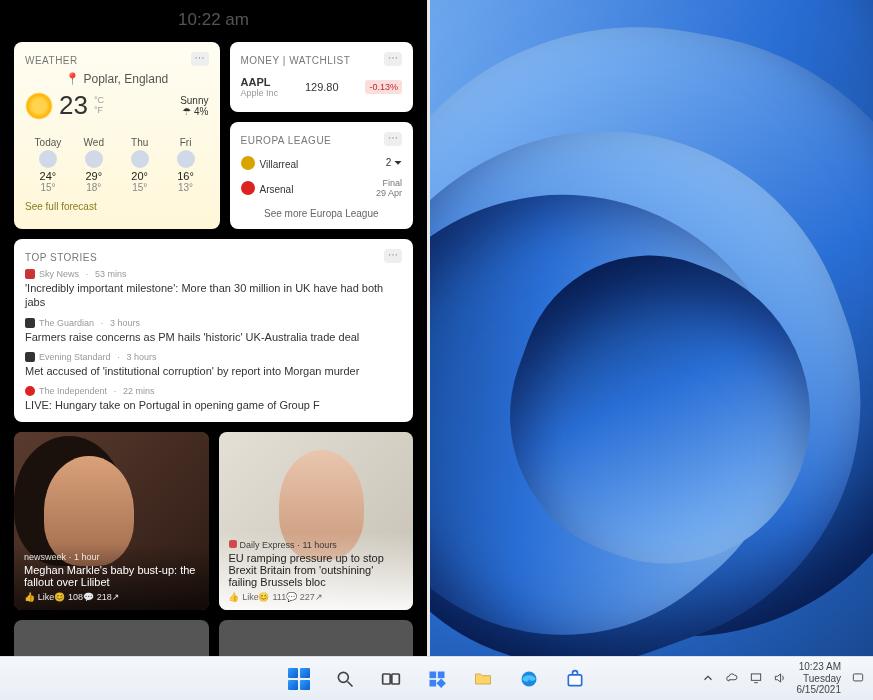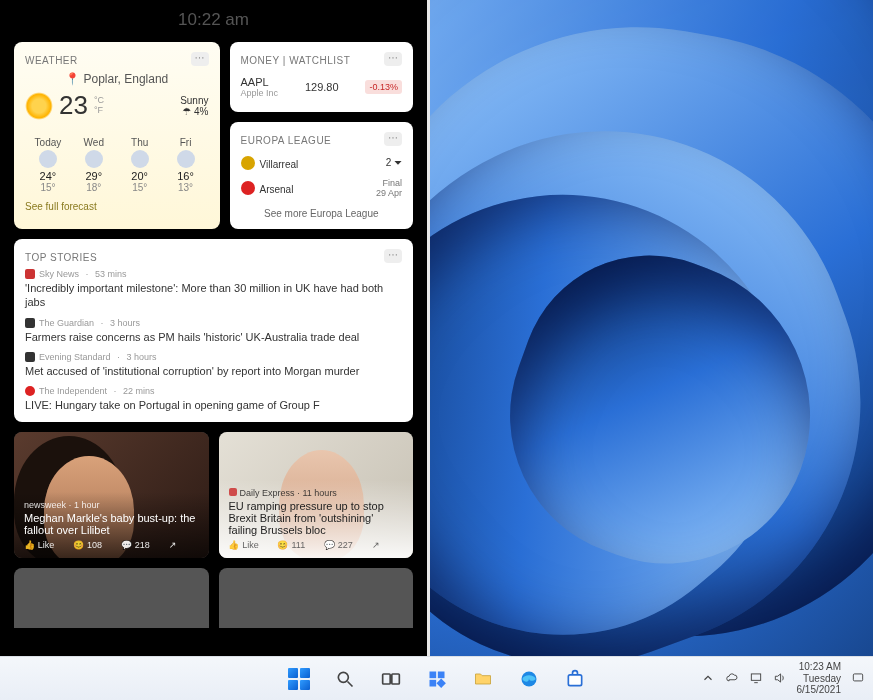--- a/index.html
+++ b/index.html
@@ -62,21 +62,21 @@
   .forecast-row{display:flex;justify-content:space-between;margin-top:16px}
   .fc{flex:1;text-align:center;font-size:10px;color:#555}
   .fc .ic{width:18px;height:18px;margin:2px auto;border-radius:50%;background:#cfd9e8}
   .fc .hi{font-size:11px;color:#222}
   .fc .lo{font-size:10px;color:#888}
   .see-full{text-align:left;font-size:10px;color:#8a7a1f;margin-top:8px;cursor:pointer}
 
   
   .stock-row{display:flex;justify-content:space-between;align-items:center;padding:4px 0;border-bottom:1px solid #f0f0f0}
   .stock-row:last-child{border-bottom:none}
-  .stock-name{font-size:11px;font-weight:400}
+  .stock-name{font-size:11px;font-weight:700}
   .stock-sub{font-size:9px;color:#999}
   .stock-price{font-size:11px}
   .stock-chg{font-size:9px;padding:2px 4px;border-radius:3px;background:#f9dedc;color:#c62828}
 
   
   .europa-card .match{display:flex;justify-content:space-between;align-items:center;font-size:10px;padding:4px 0}
   .team{display:flex;align-items:flex-end;gap:5px}
   .team-badge{width:14px;height:14px;border-radius:50%;background:#d8a400}
   .team-badge.red{background:#d22}
   .match-result{text-align:right;font-size:9px;color:#777}
@@ -84,30 +84,30 @@
 
   
   .top-stories .stories-grid{display:grid;grid-template-columns:1fr;gap:8px 14px;margin-top:6px}
   .story .src{font-size:9px;color:#999;display:flex;align-items:center;gap:4px;margin-bottom:2px}
   .src-ico{width:10px;height:10px;border-radius:2px;background:#c33}
   .src-ico.b{background:#333}
   .src-ico.c{background:#d22;border-radius:50%}
   .story .hl{font-size:11px;line-height:1.3}
 
   
-  .img-card{position:relative;border-radius:8px;overflow:hidden;height:126px;background:#444;color:#fff}
+  .img-card{position:relative;border-radius:8px;overflow:hidden;height:178px;background:#444;color:#fff}
   .img-card .fake-img{position:absolute;inset:0}
   .m1{background:linear-gradient(135deg,#5a3b2e,#2d1b15);}
   .m1::after{content:"";position:absolute;left:30px;top:24px;width:90px;height:110px;border-radius:50% 50% 40% 40%;background:linear-gradient(180deg,#d9a27a,#a06b4d);box-shadow: -20px -10px 0 10px #1b110c;}
   .m2{background:linear-gradient(135deg,#e4e0d6,#c6c0b3);}
   .m2::after{content:"";position:absolute;left:60px;top:18px;width:85px;height:110px;border-radius:50% 50% 40% 40%;background:linear-gradient(180deg,#e9c6ae,#c99879);}
   .img-card .overlay{position:absolute;left:0;right:0;bottom:0;padding:8px 10px;background:linear-gradient(180deg,rgba(0,0,0,0),rgba(0,0,0,.65));font-size:11px}
   .img-card.light .overlay{color:#222;background:linear-gradient(180deg,rgba(255,255,255,0),rgba(255,255,255,.9))}
   .img-card .src2{font-size:9px;opacity:.85;margin-bottom:2px}
-  .eng-bar{margin-top:4px;font-size:9px;display:flex;gap:19px;align-items:center;opacity:.9}
+  .eng-bar{margin-top:4px;font-size:9px;display:flex;gap:0;align-items:center;opacity:.9}
   .img-card.light .eng-bar{color:#555}
 
   .img-strip{display:flex;gap:10px;height:60px}
   .img-strip .stub{flex:1;border-radius:8px 8px 0 0;background:#555}
   .s1{background:linear-gradient(135deg,#8a6,#463)}
   .s2{background:linear-gradient(135deg,#866,#533)}
 
   
   .taskbar{
     position:absolute;left:0;right:0;bottom:0;height:44px;

